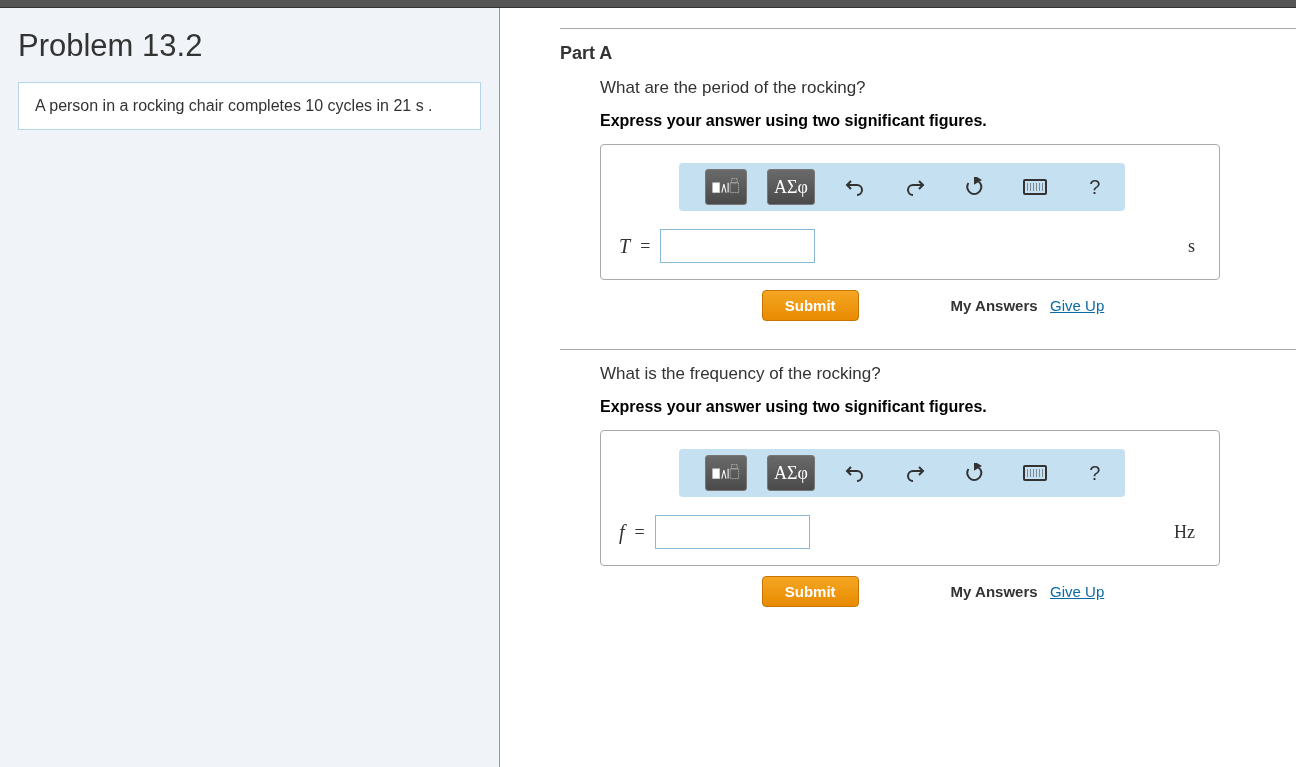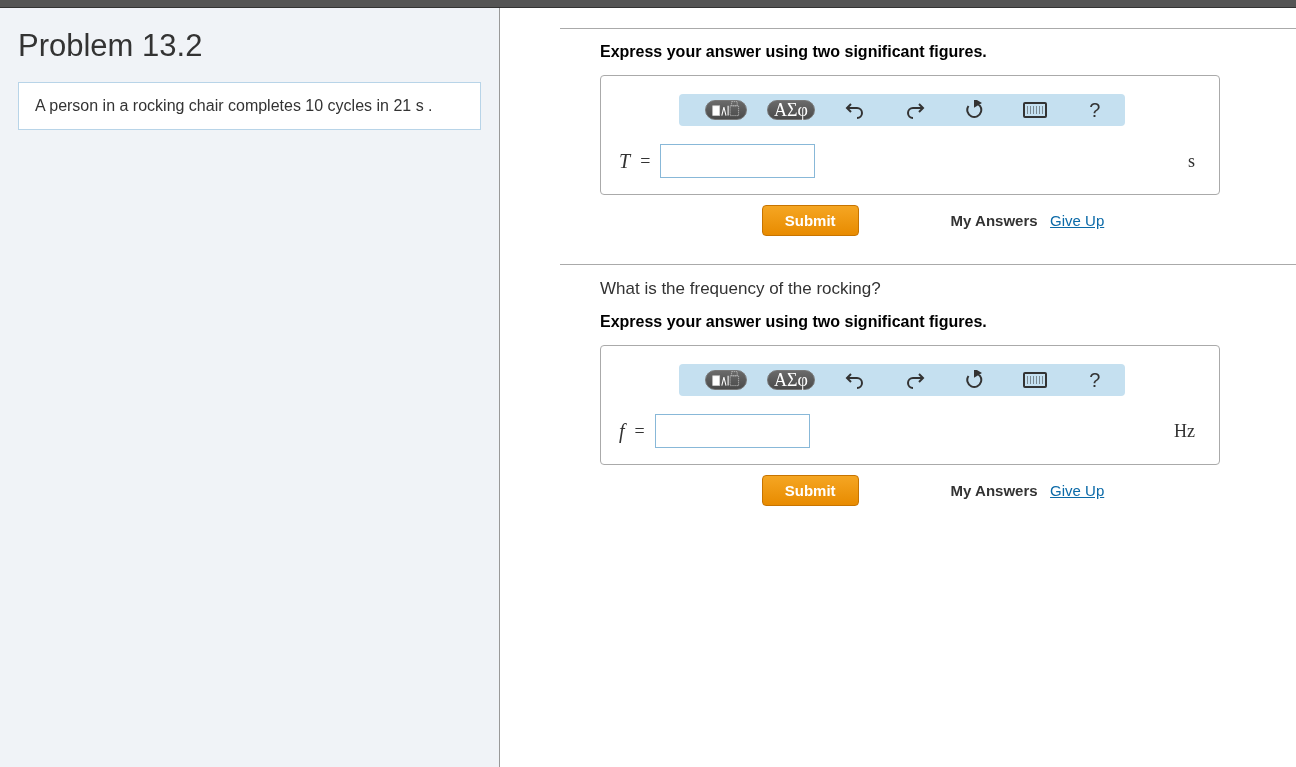--- a/index.html
+++ b/index.html
@@ -87,23 +87,23 @@
       display: inline-flex;
       align-items: center;
       gap: 4px;
       margin-left: 60px;
       margin-bottom: 18px;
     }
     .tool-btn {
       display: inline-flex;
       align-items: center;
       justify-content: center;
-      height: 20px;
+      height: 36px;
       border: 1px solid #777;
-      border-radius: 10px;
+      border-radius: 3px;
       cursor: pointer;
       font-size: 16px;
       color: #fff;
       margin-left: 16px;
     }
     .tool-btn.dk {
       background: linear-gradient(#6a6a6a, #4a4a4a);
       padding: 0 6px;
       min-width: 40px;
     }
@@ -198,21 +198,23 @@
 <div class="top-bar"></div>
 <div class="container">
   <div class="left-panel">
     <h1 class="problem-title">Problem 13.2</h1>
     <div class="problem-box">A person in a rocking chair completes 10 cycles in 21 s .</div>
   </div>
   <div class="right-panel">
 
     <div class="part">
       <div class="part-divider-top"></div>
+      <h2 class="part-title">Part A</h2>
       <div class="part-content">
+        <p class="question-text">What are the period of the rocking?</p>
         <p class="instruction">Express your answer using two significant figures.</p>
         <div class="answer-box">
           <div class="toolbar">
             <div class="tool-btn dk">
               <svg viewBox="0 0 40 28">
                 <rect x="1" y="8" width="10" height="14" fill="#fff" stroke="#ccc"></rect>
                 <rect x="26" y="8" width="12" height="14" fill="none" stroke="#ccc" stroke-dasharray="2 1"></rect>
                 <path d="M14 22 L17 10 L20 22 M23 8 L23 22" stroke="#fff" stroke-width="1.5" fill="none"></path>
                 <rect x="28" y="2" width="8" height="6" fill="none" stroke="#ccc" stroke-dasharray="2 1"></rect>
               </svg>

